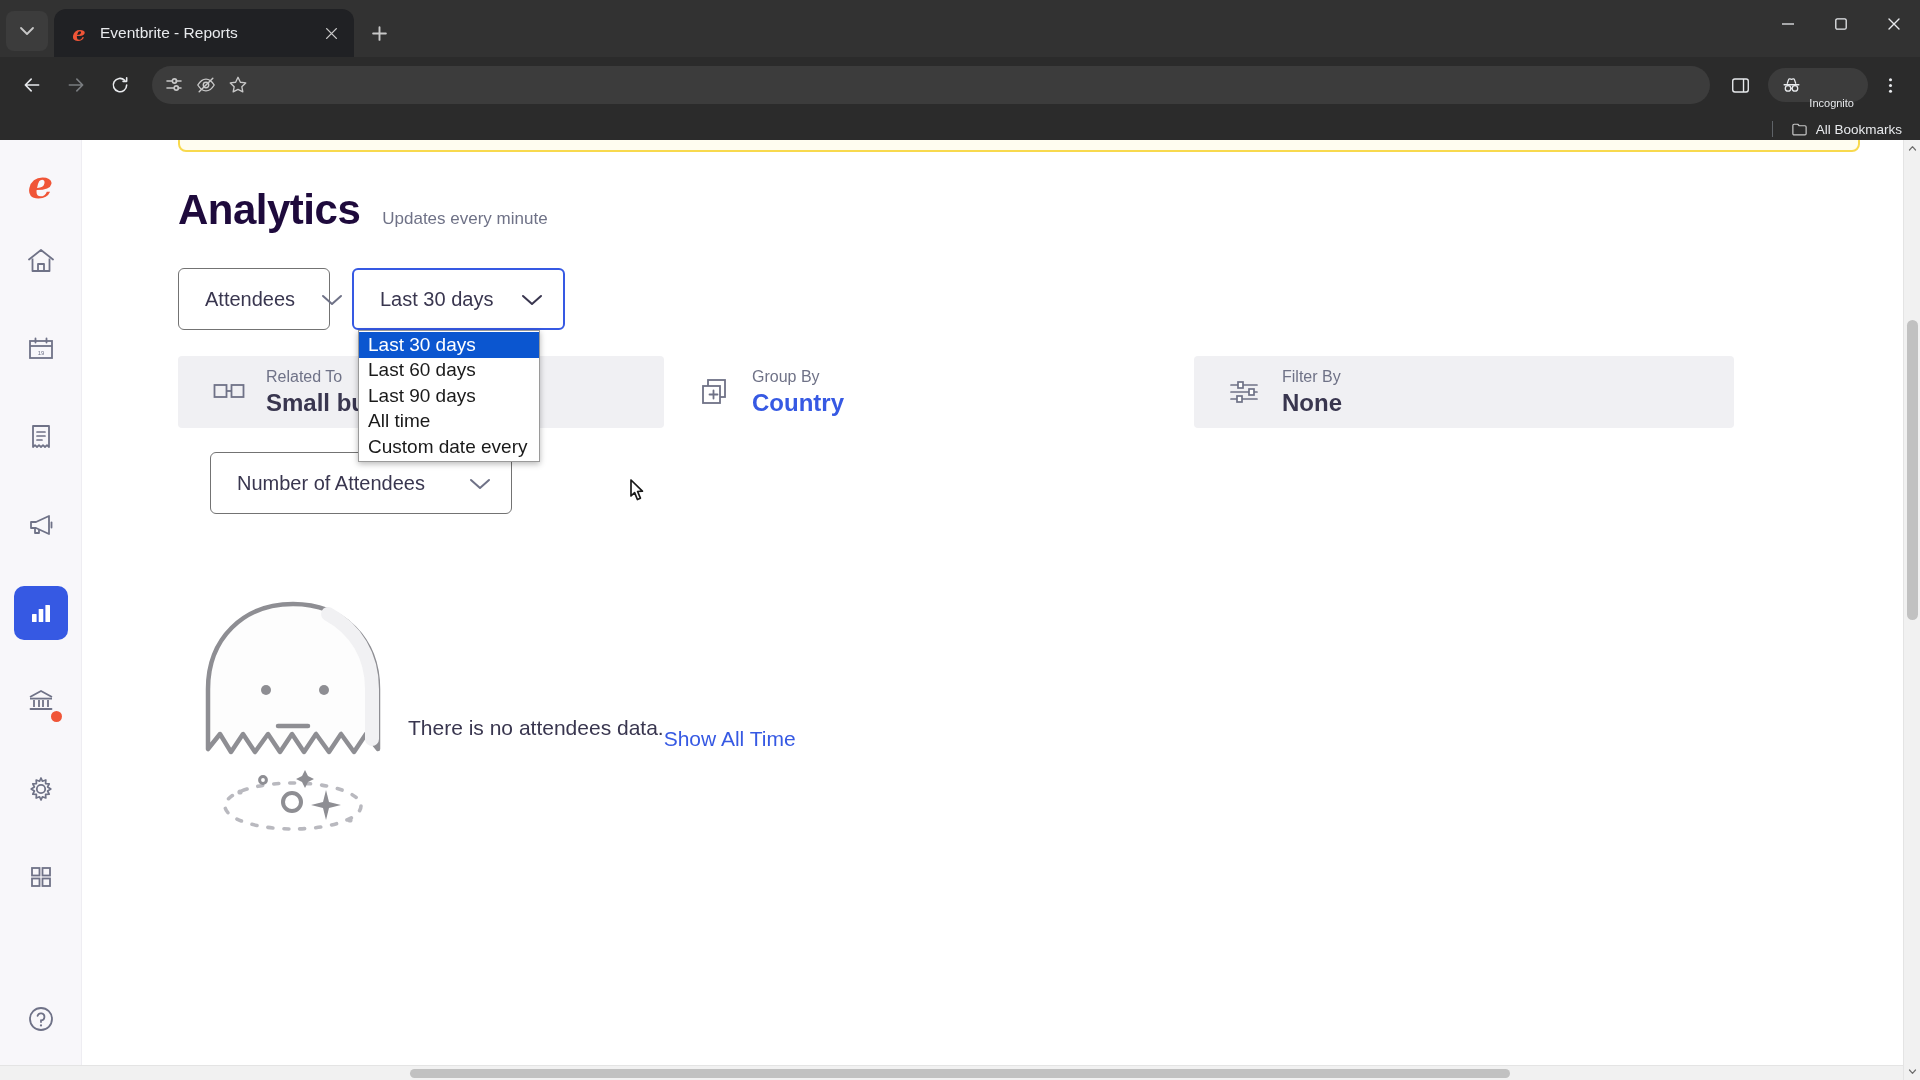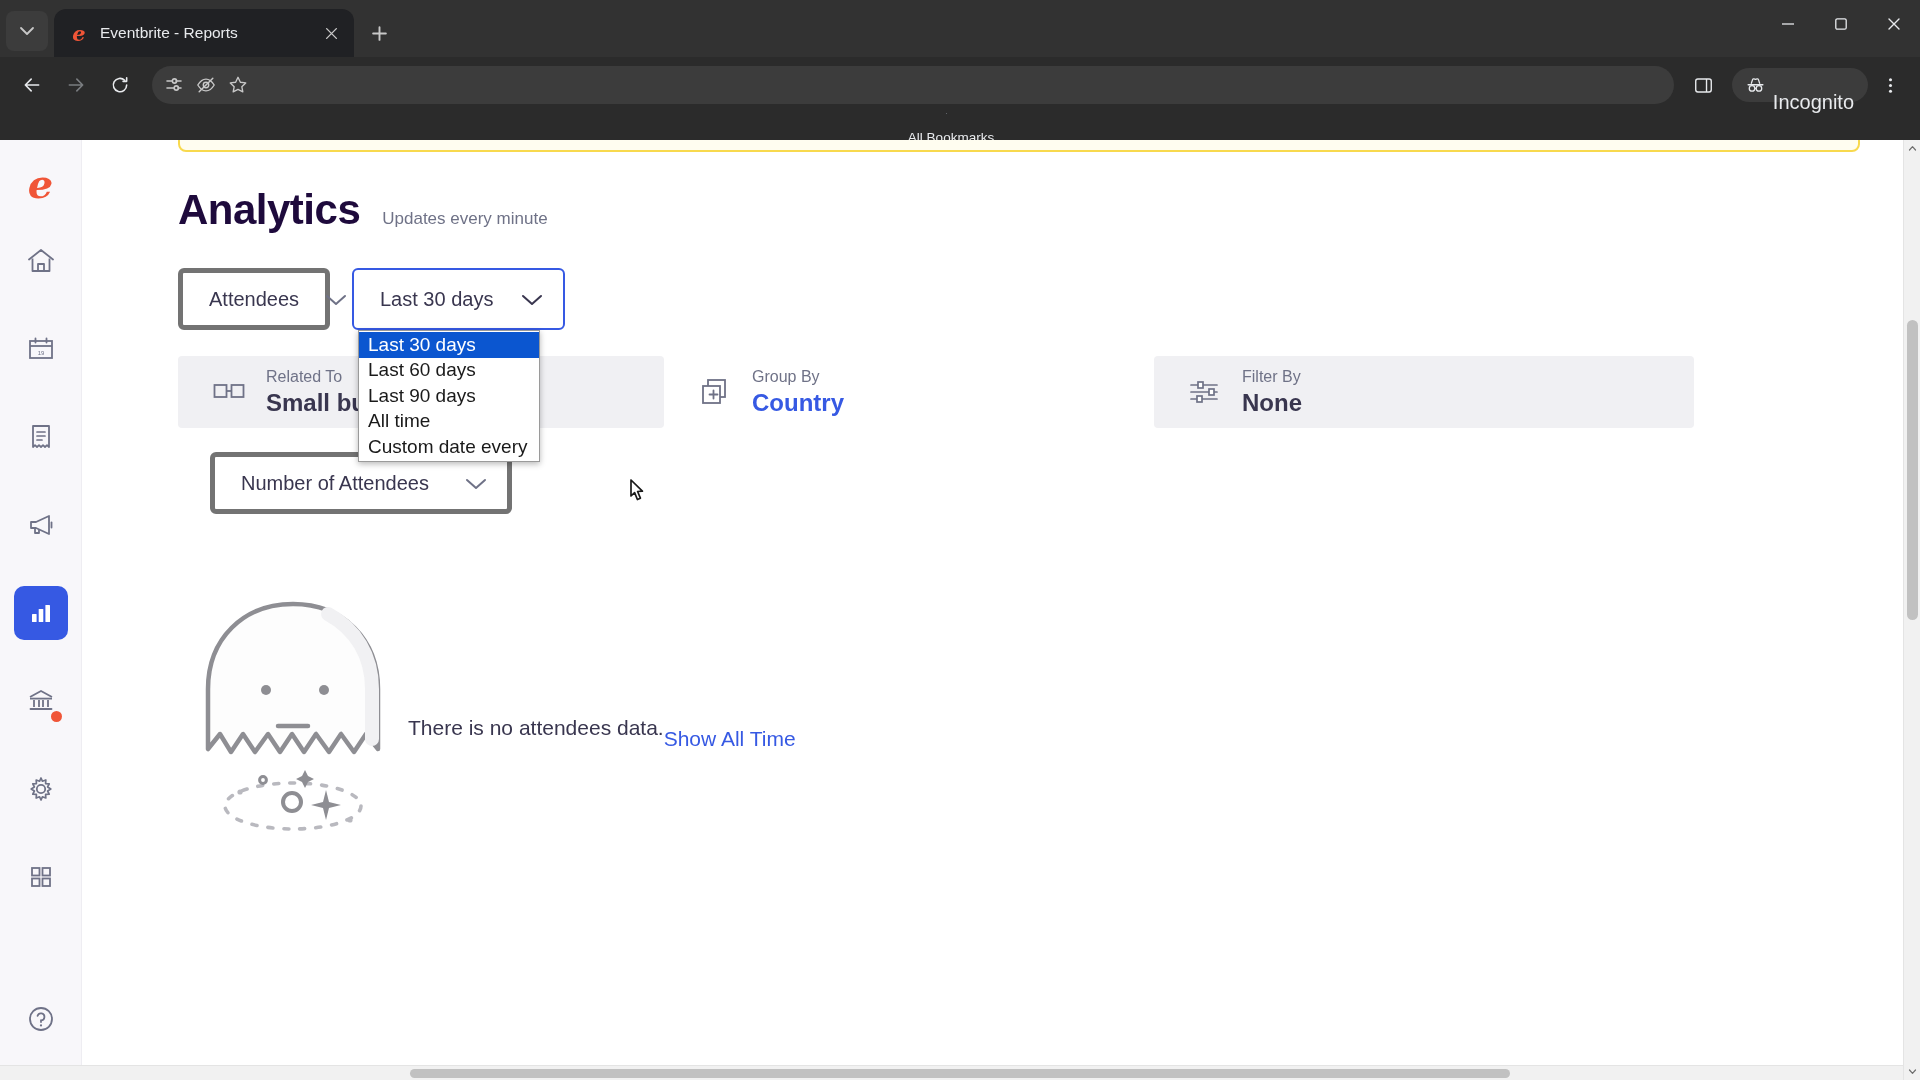--- a/index.html
+++ b/index.html
@@ -66,25 +66,25 @@
   .omnibox .url {
     color: #e8eaed; font-size: 15px; white-space: nowrap; overflow: hidden;
     text-overflow: ellipsis; flex: 1 1 auto;
   }
   .tb-icon { width: 36px; height: 36px; display: flex; align-items: center; justify-content: center; border-radius: 50%; }
   .tb-icon svg { width: 19px; height: 19px; }
   .incognito-pill {
     height: 34px; border-radius: 17px; background: #3c3c3c; display: flex;
     align-items: center; gap: 8px; padding: 0 14px; margin-left: 6px;
   }
-  .incognito-pill span { color: #e8eaed; font-size: 20px; white-space: nowrap; margin-top: 35px; }
+  .incognito-pill span { color: #e8eaed; font-size: 11px; white-space: nowrap; margin-top: 35px; }
 
   .bookmarkbar {
     height: 32px; background: #2b2b2b; display: flex; align-items: center;
-    justify-content: flex-end; padding-right: 18px; gap: 8px; flex-direction: column;
+    justify-content: flex-end; padding-right: 18px; gap: 8px;
   }
   .bm-sep { width: 1px; height: 16px; background: #5f6368; margin-right: 10px; }
   .bookmarkbar .bm-label { color: #e8eaed; font-size: 13.5px; }
 
   
   .viewport {
     position: absolute; left: 0; top: 140px; width: 1920px; height: 940px;
     background: #ffffff; display: flex; overflow: hidden;
   }
 
@@ -125,21 +125,21 @@
   .page-title-row { display: flex; align-items: baseline; gap: 22px; padding-top: 46px; }
   .page-title {
     font-size: 42px; font-weight: bold; color: #1e0a3c; letter-spacing: -0.5px;
     font-family: "Liberation Sans", sans-serif;
   }
   .page-subtitle { font-size: 17px; color: #6f7287; }
 
   .filters-row { display: flex; gap: 22px; margin-top: 34px; position: relative; }
 
   .select-box {
-    height: 62px; border: 5px solid #737373; border-radius: 6px; background: #fff;
+    height: 62px; border: 1px solid #737373; border-radius: 6px; background: #fff;
     display: flex; align-items: center; justify-content: space-between;
     padding: 0 18px 0 26px; gap: 24px; color: #39364f; font-size: 20px;
   }
   .select-box.focused { border: 2px solid #3659e3; }
   .chev { width: 26px; height: 16px; flex: 0 0 auto; }
 
   
   .dropdown {
     position: absolute; left: 180px; top: 62px; width: 182px;
     background: #ffffff; border: 1px solid #9a9a9a; box-shadow: 0 2px 6px rgba(0,0,0,.28);
@@ -444,21 +444,21 @@
               <rect x="2.5" y="10" width="12" height="12" fill="none" stroke="#6f7287" stroke-width="1.8"></rect>
               <rect x="19.5" y="10" width="12" height="12" fill="none" stroke="#6f7287" stroke-width="1.8"></rect>
               <path d="M14.5 16 H19.5" stroke="#6f7287" stroke-width="1.8"></path>
             </svg>
             <div>
               <div class="stat-label">Related To</div>
               <div class="stat-value">Small busin</div>
             </div>
           </div>
 
-          <div class="stat-card ghost" style="width:490px;">
+          <div class="stat-card ghost" style="width:530px;">
             <svg class="stat-ico" viewBox="0 0 34 34">
               <rect x="10" y="5" width="17" height="17" fill="none" stroke="#6f7287" stroke-width="1.8"></rect>
               <rect x="5" y="11" width="17" height="17" fill="#fff" stroke="#6f7287" stroke-width="1.8"></rect>
               <path d="M13.5 19.5 H17.5 M13.5 19.5 M15.5 15.5 V23.5 M11.5 19.5 H19.5" stroke="#6f7287" stroke-width="1.8" stroke-linecap="round"></path>
             </svg>
             <div>
               <div class="stat-label">Group By</div>
               <div class="stat-value link">Country</div>
             </div>
           </div>

